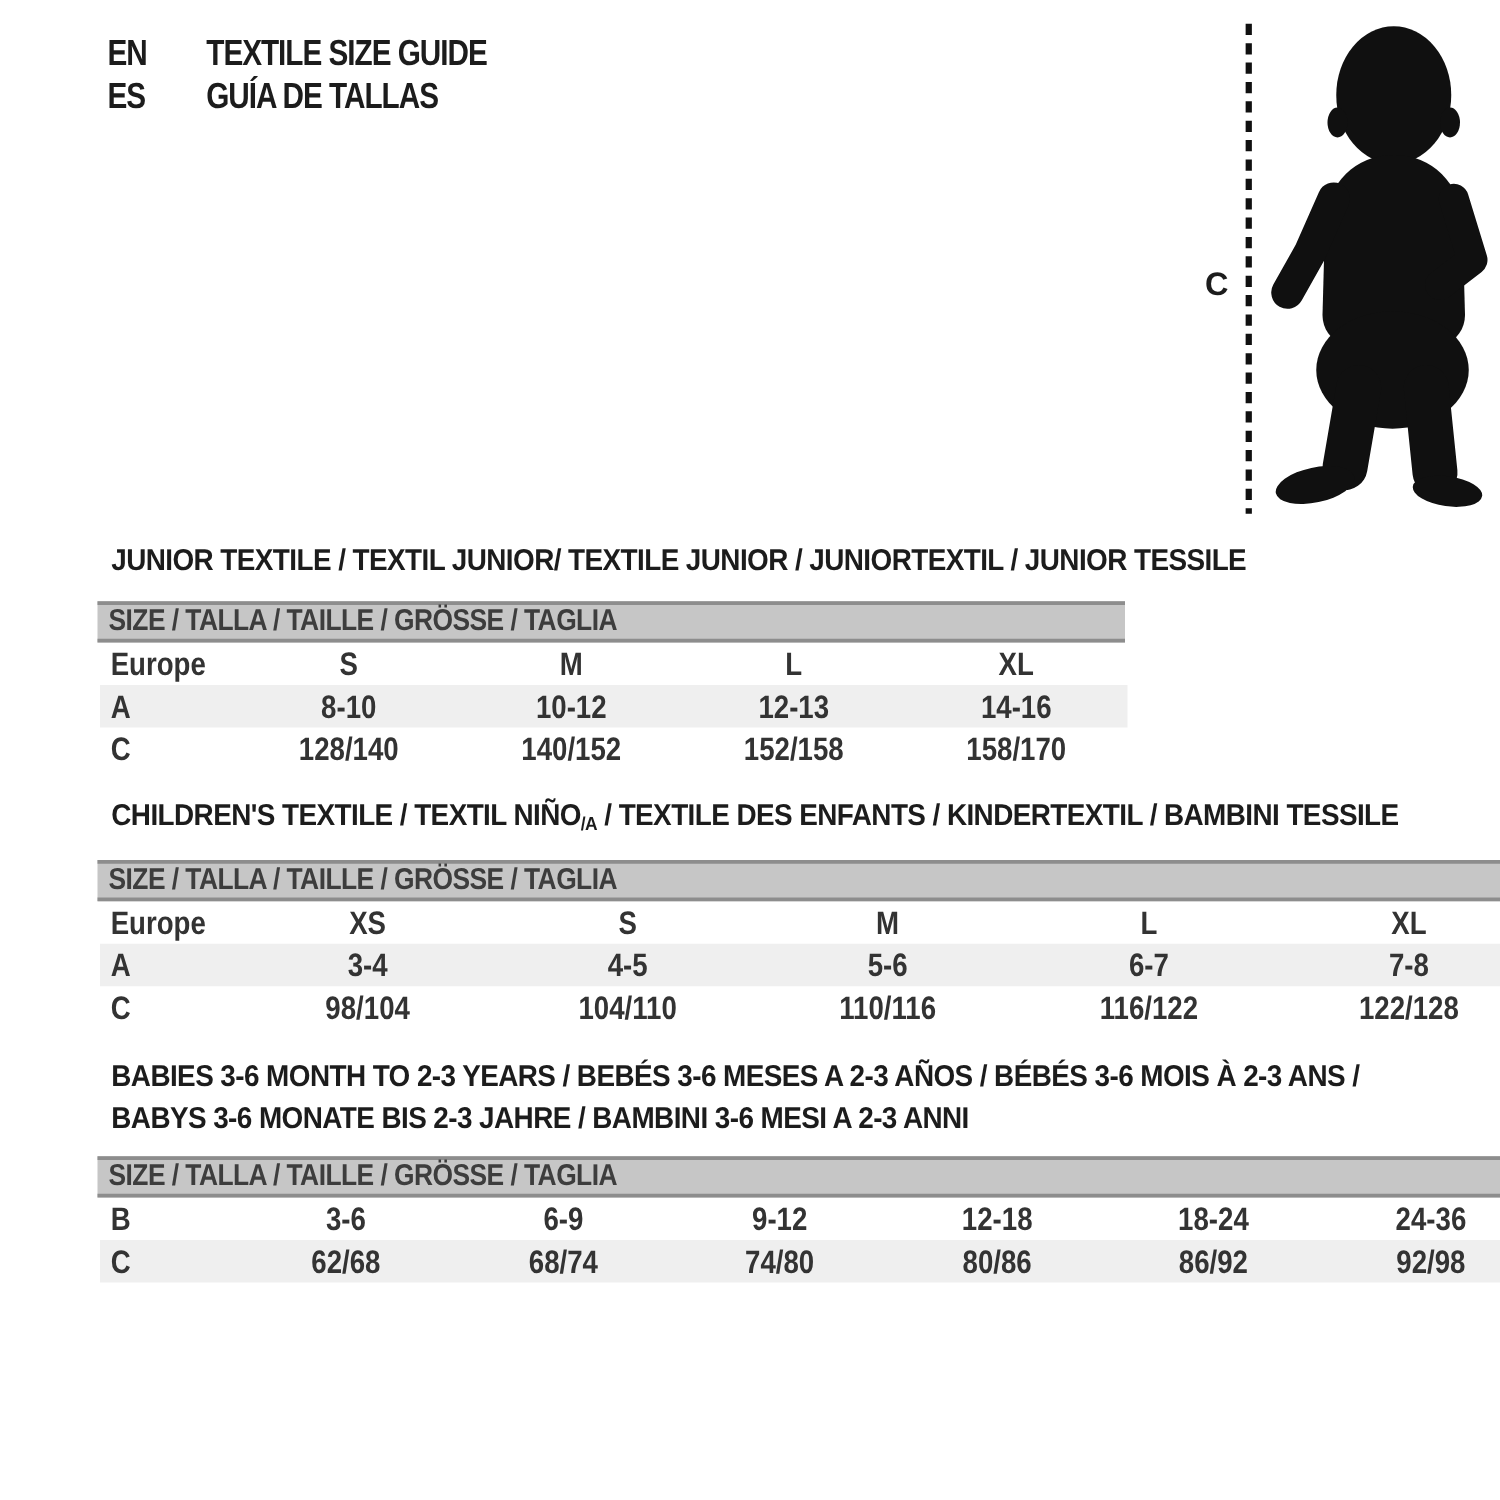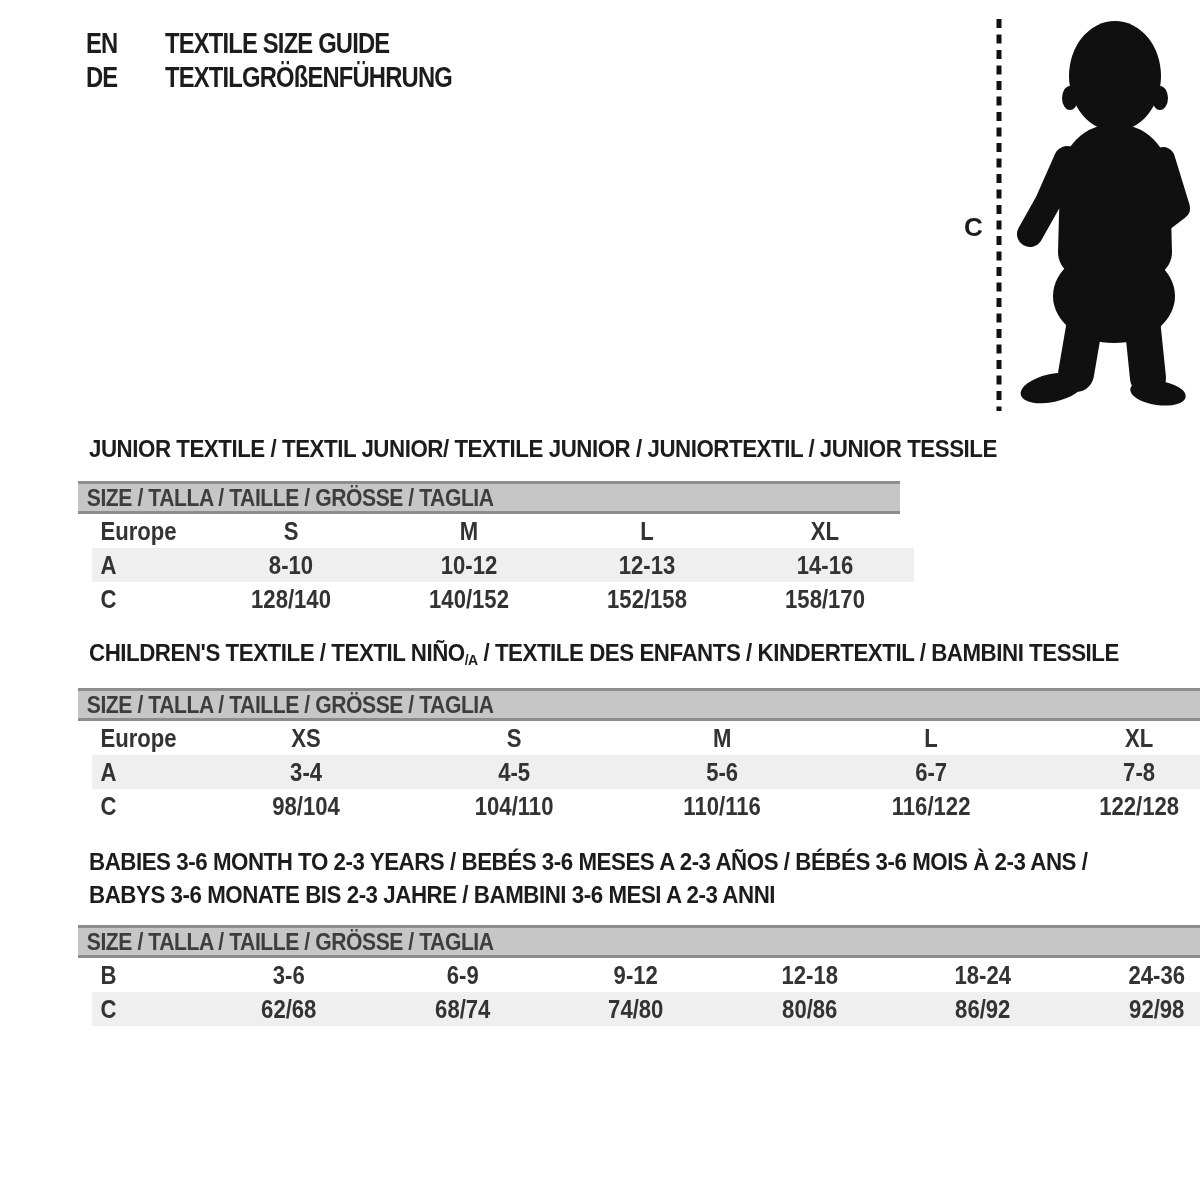--- a/index.html
+++ b/index.html
@@ -24,28 +24,28 @@
   
   .section-title{
     position:absolute;left:41px;font-size:24px;font-weight:700;letter-spacing:-0.5px;
     transform:scaleX(0.93);transform-origin:left center;white-space:nowrap;line-height:33px;
   }
   .title-sub{font-size:15px;vertical-align:-4px;}
   
   .size-bar{
     position:absolute;left:30px;height:33px;box-sizing:border-box;
     background:#c6c6c6;border-top:3px solid #8d8d8d;border-bottom:3px solid #8d8d8d;
-    display:flex;align-items:center;
+    display:flex;align-items:flex-end;
   }
   .size-bar-text{
     font-size:24px;font-weight:700;color:#3d3d3d;padding-left:10px;letter-spacing:-0.5px;
     transform:scaleX(0.88);transform-origin:left center;white-space:nowrap;
   }
   
-  .trow{position:absolute;left:44px;height:34px;display:grid;align-items:center;}
+  .trow{position:absolute;left:32px;height:34px;display:grid;align-items:center;}
   .trow.shaded{background:#efefef;}
   .g4{width:822px;grid-template-columns:110px repeat(4,1fr);}
   .g5{width:1151px;grid-template-columns:110px repeat(5,1fr);}
   .g6{width:1151px;grid-template-columns:110px repeat(6,1fr);}
   .rlabel{
     font-size:26px;font-weight:700;color:#333333;padding-left:10px;
     transform:scaleX(0.85);transform-origin:left center;white-space:nowrap;
   }
   .cell{
     font-size:26px;font-weight:700;color:#333333;text-align:center;
@@ -66,22 +66,22 @@
 <body>
 
 <div class="canvas">
 
   <div class="lang-block">
     <div class="lang-row">
       <span class="lang-code">EN</span>
       <span class="lang-label">TEXTILE SIZE GUIDE</span>
     </div>
     <div class="lang-row">
-      <span class="lang-code">DE</span>
-      <span class="lang-label">TEXTILGRÖßENFÜHRUNG</span>
+      <span class="lang-code">ES</span>
+      <span class="lang-label">GUÍA DE TALLAS</span>
     </div>
   </div>
 
   <svg class="figure-svg" width="205" height="400" viewBox="0 0 205 400" aria-hidden="true">
     <line x1="11" y1="5" x2="11" y2="397" stroke="#101010" stroke-width="5" stroke-dasharray="9 6.5"></line>
     <g fill="#101010">
       <ellipse cx="127" cy="62" rx="46" ry="55"></ellipse>
       <ellipse cx="82" cy="84" rx="8" ry="12"></ellipse>
       <ellipse cx="172" cy="84" rx="8" ry="12"></ellipse>
       <path d="M127,110 C158,110 180,132 182,165 L184,238 C184,260 158,272 127,272 C96,272 70,260 70,238 L72,165 C74,132 96,110 127,110 Z"></path>

